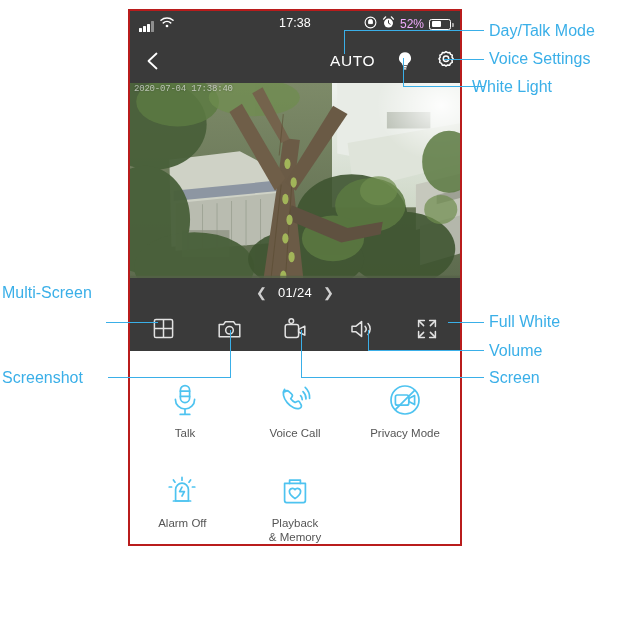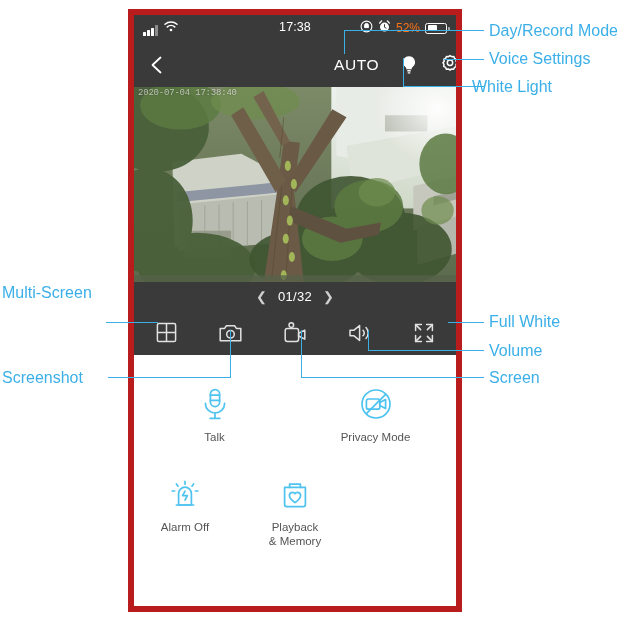--- a/index.html
+++ b/index.html
@@ -15,23 +15,23 @@
     font-family: "Liberation Sans", sans-serif;
     -webkit-font-smoothing: antialiased;
   }
 
   
   #phone-frame {
     position: absolute;
     left: 128px;
     top: 9px;
     width: 334px;
-    height: 603px;
+    height: 537px;
     box-sizing: border-box;
-    border: 6px solid #b91c1c;
+    border: 2px solid #b91c1c;
     background: #ffffff;
     overflow: hidden;
   }
 
   
   #status-bar {
     position: absolute;
     left: 0; top: 0;
     width: 100%;
     height: 27px;
@@ -62,21 +62,21 @@
     color: #ffffff;
   }
   #status-right {
     position: absolute;
     right: 9px; top: 5px;
     display: flex;
     align-items: center;
     gap: 5px;
     height: 16px;
   }
-  #battery-pct { font-size: 12px; color: #f97316; }
+  #battery-pct { font-size: 12px; color: #f0abfc; }
   #battery {
     position: relative;
     width: 22px; height: 11px;
     border: 1px solid #ffffff;
     border-radius: 2.5px;
     box-sizing: border-box;
   }
   #battery::after {
     content: "";
     position: absolute;
@@ -367,21 +367,21 @@
           <ellipse cx="158" cy="96" rx="3" ry="5"></ellipse>
         <ellipse cx="152" cy="78" rx="3" ry="5"></ellipse>
       </g>
       <path d="M0 186h334v9H0z" fill="#55614a" opacity=".75"></path>
     </svg>
     <div id="video-timestamp">2020-07-04 17:38:40</div>
   </div>
 
   <div id="pager">
     <span class="chev">❮</span>
-    <span id="pager-count">01/32</span>
+    <span id="pager-count">01/24</span>
     <span class="chev">❯</span>
   </div>
 
   <div id="control-bar">
     <div class="ctrl">
       <svg width="21" height="21" viewBox="0 0 21 21" fill="none">
         <rect x="1.4" y="1.4" width="18.2" height="18.2" rx="1.6" stroke="#e2e2e2" stroke-width="1.5"></rect>
         <path d="M10.5 1.4v18.2M1.4 10.5h18.2" stroke="#e2e2e2" stroke-width="1.5"></path>
       </svg>
     </div>
@@ -422,20 +422,31 @@
             <path d="M8.4 7.2h9.2M8.4 12.4h9.2"></path>
             <path d="M3.4 15.4a9.6 9.6 0 0 0 19.2 0"></path>
             <path d="M13 25v5.4M8.2 30.4h9.6"></path>
           </svg>
         </span>
         <span class="feature-label">Talk</span>
       </div>
       <div class="feature">
         <span class="feature-icon">
           <svg width="32" height="32" viewBox="0 0 32 32" fill="none" stroke="#4ec3f0" stroke-width="1.7" stroke-linecap="round" stroke-linejoin="round">
+            <path d="M5.6 5.4c-2.4 3-1.4 8.4 2.6 13.2s9.2 7.2 12.6 5.6c1.4-.6 2-2 1.4-3.2l-1.4-2.6c-.5-1-1.7-1.4-2.7-.9l-2 1c-1.6-.8-3.2-2.2-4.4-3.8l1.2-1.8c.7-1 .5-2.3-.4-3L10 7.6c-1.2-1-3-.9-4 .2z"></path>
+            <path d="M21.6 11.6a5.4 5.4 0 0 1 1.6 4"></path>
+            <path d="M24 7.6a9.6 9.6 0 0 1 3 7.4"></path>
+            <path d="M26.2 3.4a14 14 0 0 1 4.4 11"></path>
+          </svg>
+        </span>
+        <span class="feature-label">Voice Call</span>
+      </div>
+      <div class="feature">
+        <span class="feature-icon">
+          <svg width="32" height="32" viewBox="0 0 32 32" fill="none" stroke="#4ec3f0" stroke-width="1.7" stroke-linecap="round" stroke-linejoin="round">
             <circle cx="16" cy="16" r="14"></circle>
             <rect x="6.4" y="11" width="13.4" height="10.2" rx="2"></rect>
             <path d="M19.8 14.6l5.8-3v9l-5.8-3z"></path>
             <path d="M6.6 25.4 25.4 6.6"></path>
           </svg>
         </span>
         <span class="feature-label">Privacy Mode</span>
       </div>
     </div>
 
@@ -465,21 +476,21 @@
       <div class="feature empty">
         <span class="feature-icon"></span>
         <span class="feature-label"></span>
       </div>
     </div>
   </div>
 </div>
 
 <div class="lead lead-v" style="left:344px; top:30px; height:24px;"></div>
 <div class="lead lead-h" style="left:344px; top:30px; width:140px;"></div>
-<div class="ann-label" style="left:489px; top:23px;">Day/Record Mode</div>
+<div class="ann-label" style="left:489px; top:23px;">Day/Talk Mode</div>
 
 <div class="lead lead-h" style="left:444px; top:59px; width:40px;"></div>
 <div class="ann-label" style="left:489px; top:51px;">Voice Settings</div>
 
 <div class="lead lead-v" style="left:403px; top:58px; height:28px;"></div>
 <div class="lead lead-h" style="left:403px; top:86px; width:81px;"></div>
 <div class="ann-label" style="left:472px; top:79px;">White Light</div>
 
 <div class="lead lead-h" style="left:448px; top:322px; width:36px;"></div>
 <div class="ann-label" style="left:489px; top:314px;">Full White</div>

